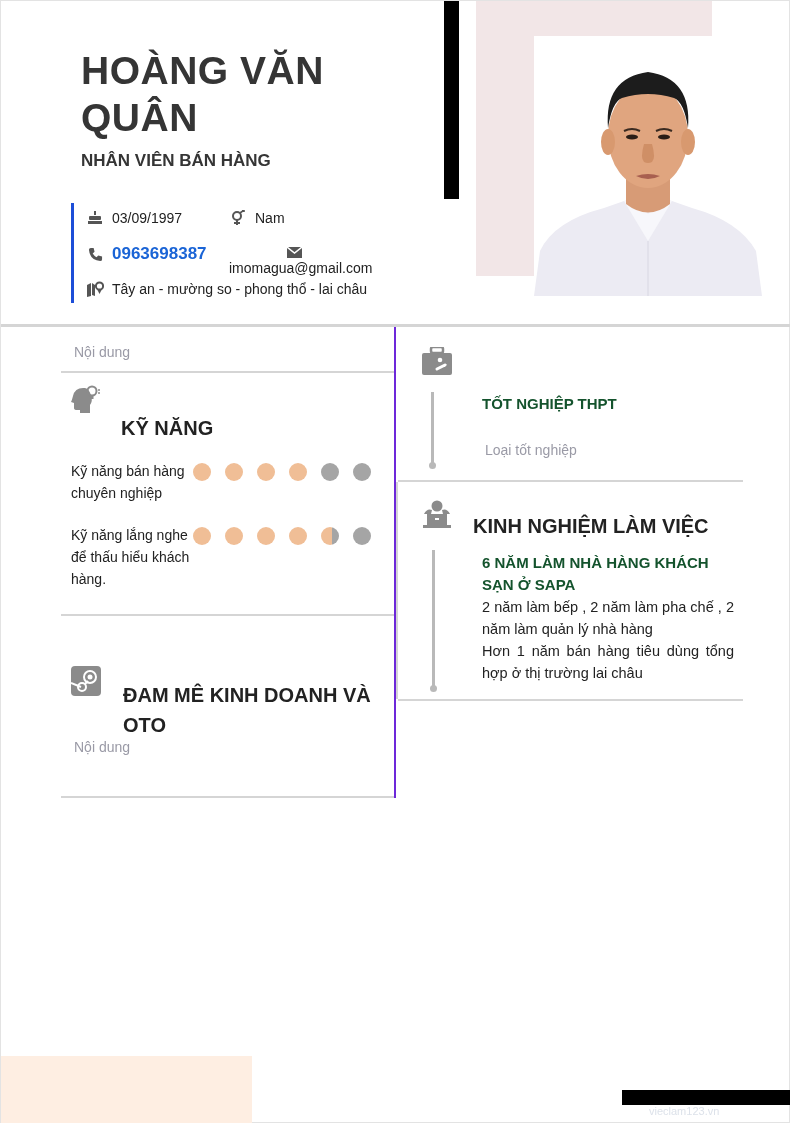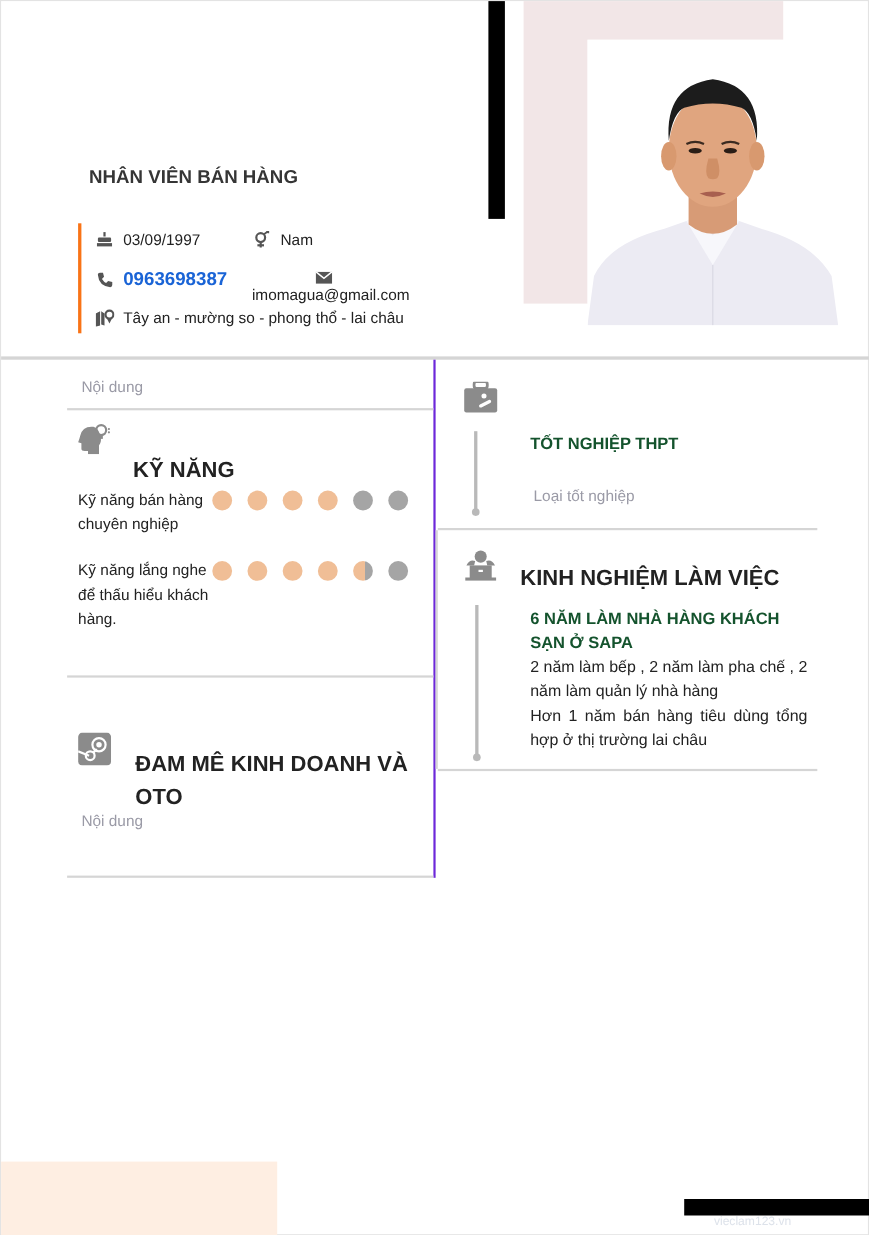--- a/index.html
+++ b/index.html
@@ -12,21 +12,21 @@
   .deco-pink { position: absolute; left: 475px; top: 0; width: 236px; height: 275px; background: #f2e6e7; }
   .photo-frame { position: absolute; left: 533px; top: 35px; width: 228px; height: 260px; background: #fff; overflow: hidden; }
   .deco-peach { position: absolute; left: 0; top: 1055px; width: 251px; height: 68px; background: #feeee2; }
   .deco-black-bottom { position: absolute; left: 621px; top: 1089px; width: 169px; height: 15px; background: #000; }
   .watermark { position: absolute; left: 648px; top: 1104px; font-size: 11px; color: #dde2ea; }
 
   
   .name { position: absolute; left: 80px; top: 46px; width: 340px; font-size: 39px; line-height: 47px; font-weight: 700; color: #353535; letter-spacing: 0.5px; }
   .job-title { position: absolute; left: 80px; top: 150px; font-size: 17px; font-weight: 700; color: #353535; }
 
-  .contact { position: absolute; left: 70px; top: 202px; width: 370px; height: 100px; border-left: 3px solid #f97316; text-align: right; }
+  .contact { position: absolute; left: 70px; top: 202px; width: 370px; height: 100px; border-left: 3px solid #1d4ed8; text-align: right; }
   .contact-row { position: absolute; display: flex; align-items: center; font-size: 14px; color: #222; }
   .contact-row .ico { width: 18px; height: 16px; display: inline-flex; align-items: center; justify-content: center; margin-right: 8px; }
   .phone { color: #1a64d6; font-weight: 700; font-size: 17px; }
 
   
   .main-divider { position: absolute; left: 0; top: 323px; width: 790px; height: 3px; background: #d5d5d5; }
 
   
   .left-col { position: absolute; left: 60px; top: 326px; width: 335px; border-right: 2px solid #6d28d9; }
   .placeholder { color: #9a9aa6; font-size: 14px; }
@@ -83,20 +83,21 @@
       <path d="M110 108 Q106 122 110 126 Q114 128 118 126 Q122 122 118 108" fill="#cf8f66"></path>
 
       <path d="M102 140 Q114 136 126 140 Q114 146 102 140 Z" fill="#a85f4f"></path>
     </svg>
   </div>
 
   <div class="deco-peach"></div>
   <div class="deco-black-bottom"></div>
   <div class="watermark">vieclam123.vn</div>
 
+  <div class="name">HOÀNG VĂN QUÂN</div>
   <div class="job-title">NHÂN VIÊN BÁN HÀNG</div>
 
   <div class="contact">
     <div class="contact-row" style="left:12px; top:7px;">
       <span class="ico">
         <svg width="14" height="14" viewBox="0 0 14 14">
             <rect x="6" y="0" width="2" height="4" fill="#555"></rect>
             <rect x="1" y="5" width="12" height="4" rx="1" fill="#555"></rect>
             <rect x="0" y="10" width="14" height="3" fill="#555"></rect>
           </svg>
@@ -160,21 +161,21 @@
               <rect x="19.5" y="12" width="3" height="4" fill="#8b8b8b"></rect>
               <circle cx="14" cy="7" r="1" fill="#8b8b8b"></circle>
               <circle cx="14" cy="10" r="1" fill="#8b8b8b"></circle>
               <circle cx="28" cy="7" r="1" fill="#8b8b8b"></circle>
               <circle cx="28" cy="10" r="1" fill="#8b8b8b"></circle>
             </svg>
         </span>
         <span class="section-title" style="margin:34px 0 0 18px;">KỸ NĂNG</span>
       </div>
 
-      <div style="margin-top:3px;">
+      <div style="margin-top:20px;">
         <div class="skill-row">
           <div class="skill-name">Kỹ năng bán hàng chuyên nghiệp</div>
           <div class="dots">
             <span class="dot on"></span>
             <span class="dot on"></span>
             <span class="dot on"></span>
             <span class="dot on"></span>
             <span class="dot"></span>
             <span class="dot"></span>
           </div>

